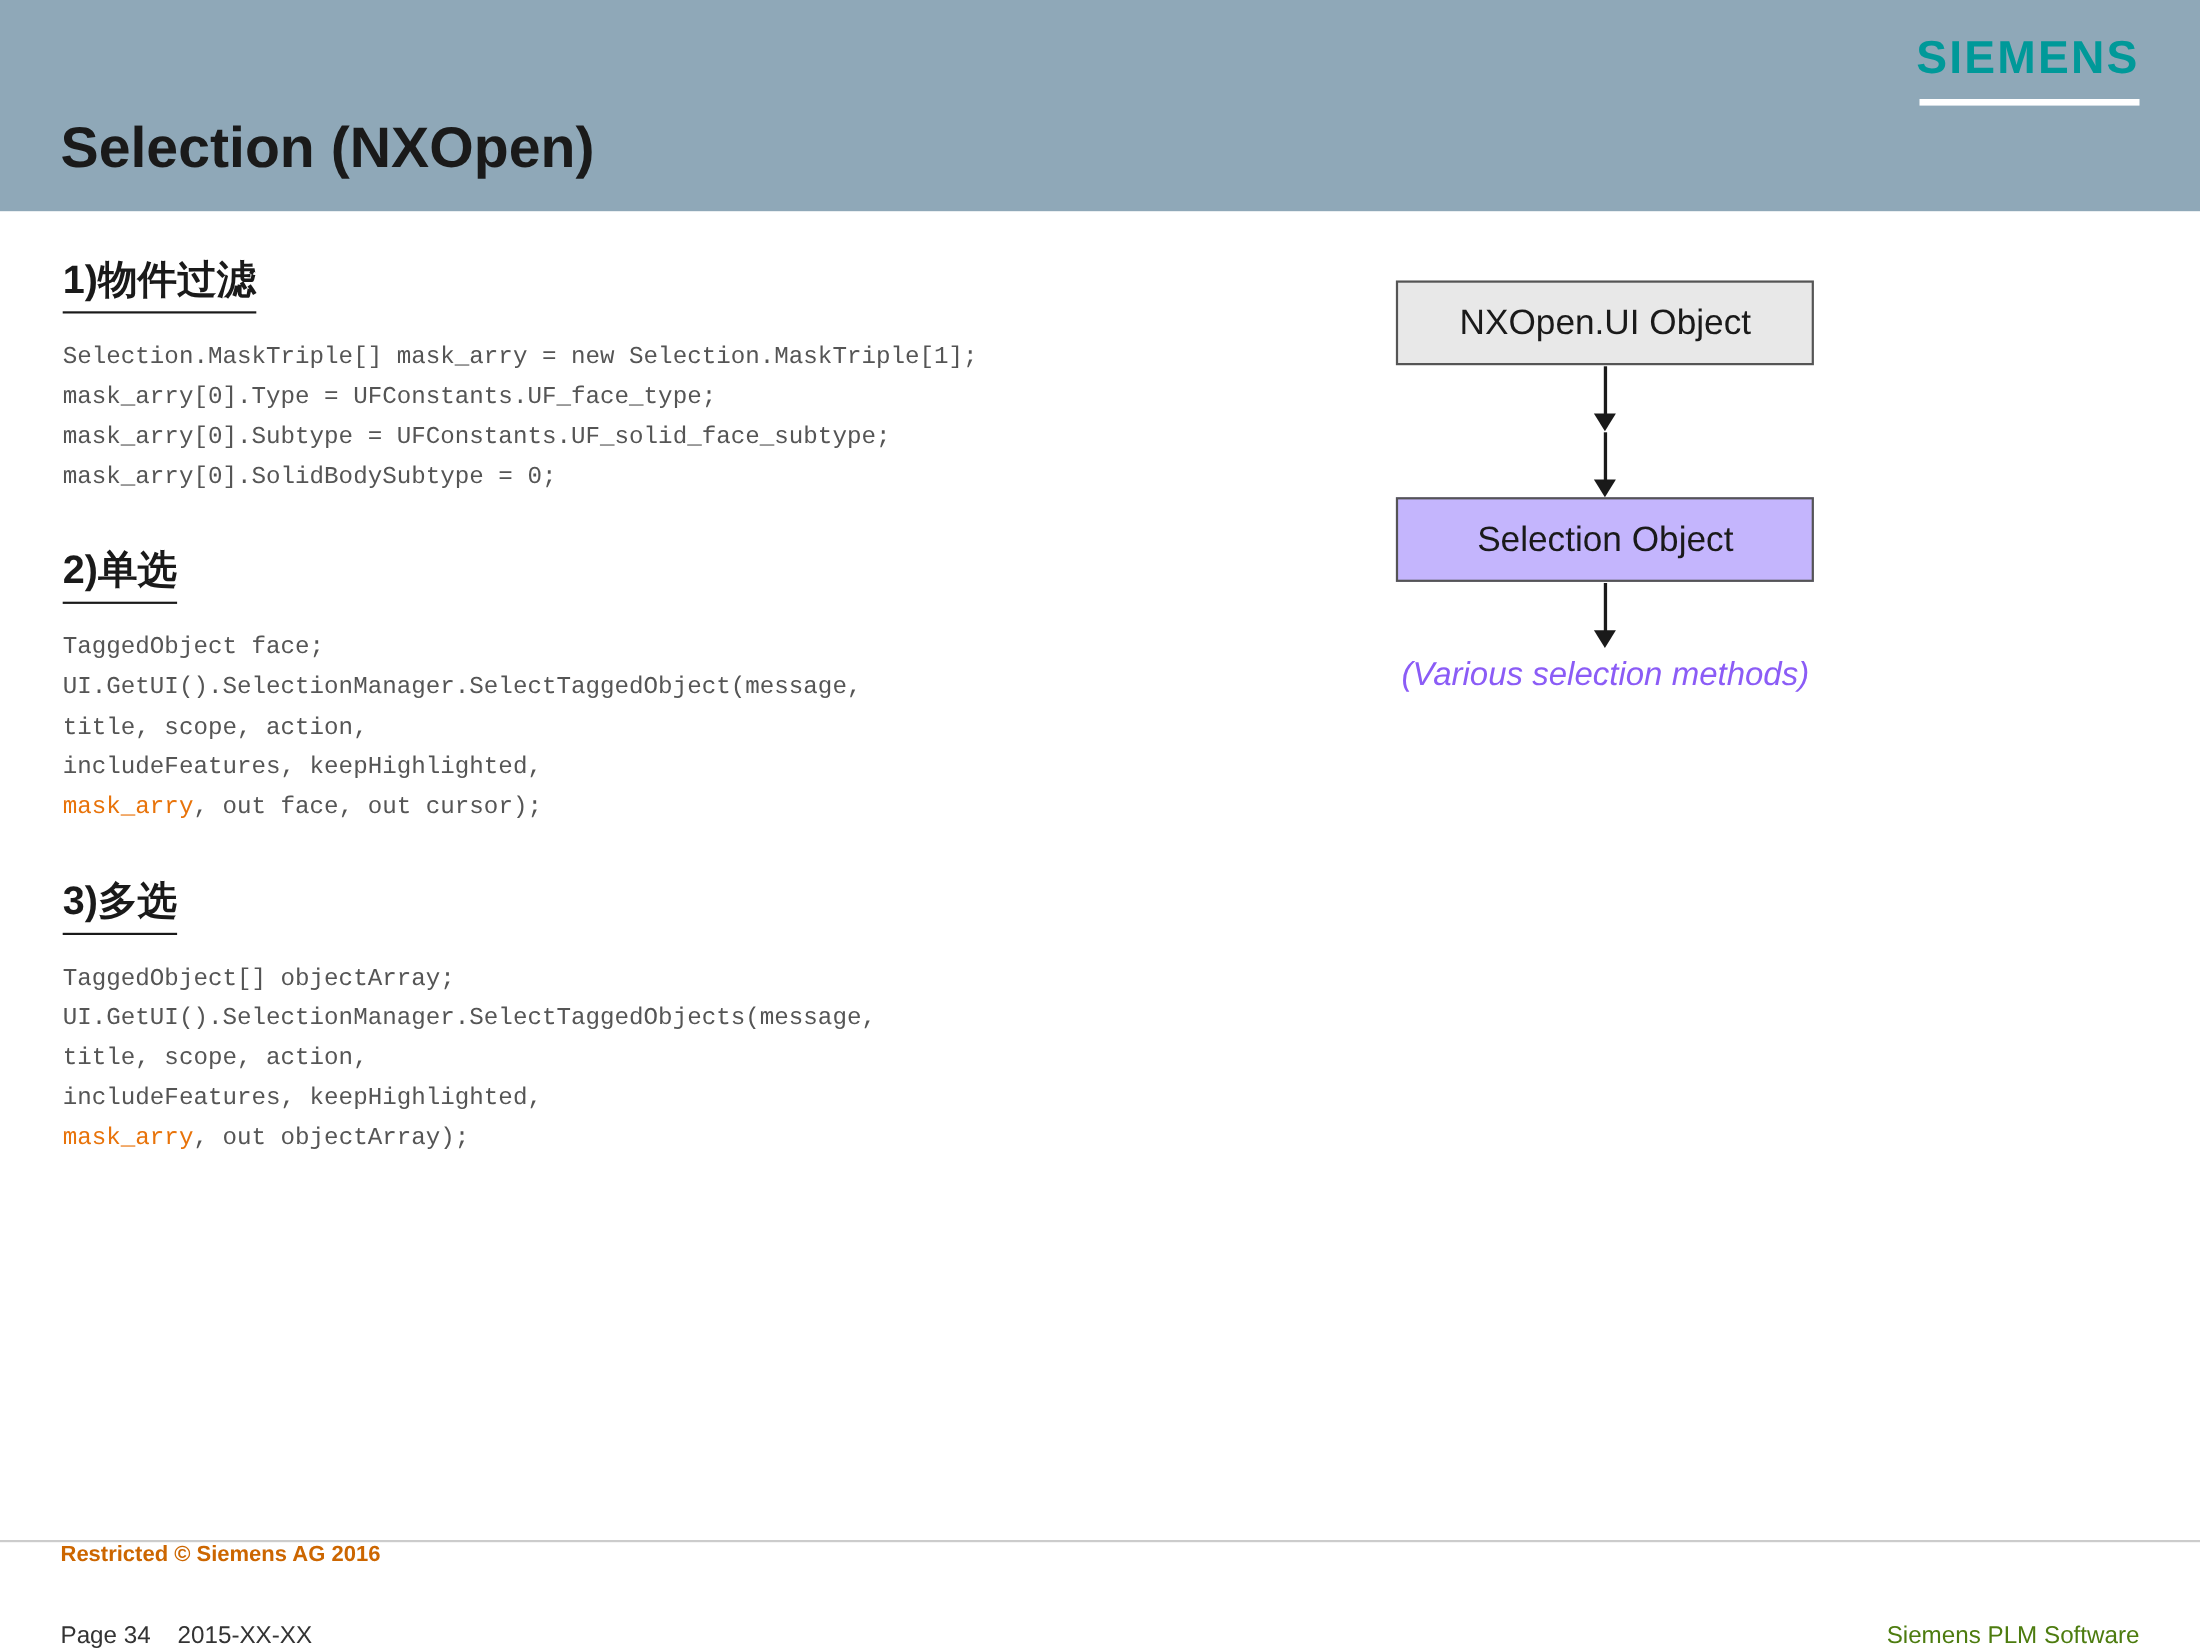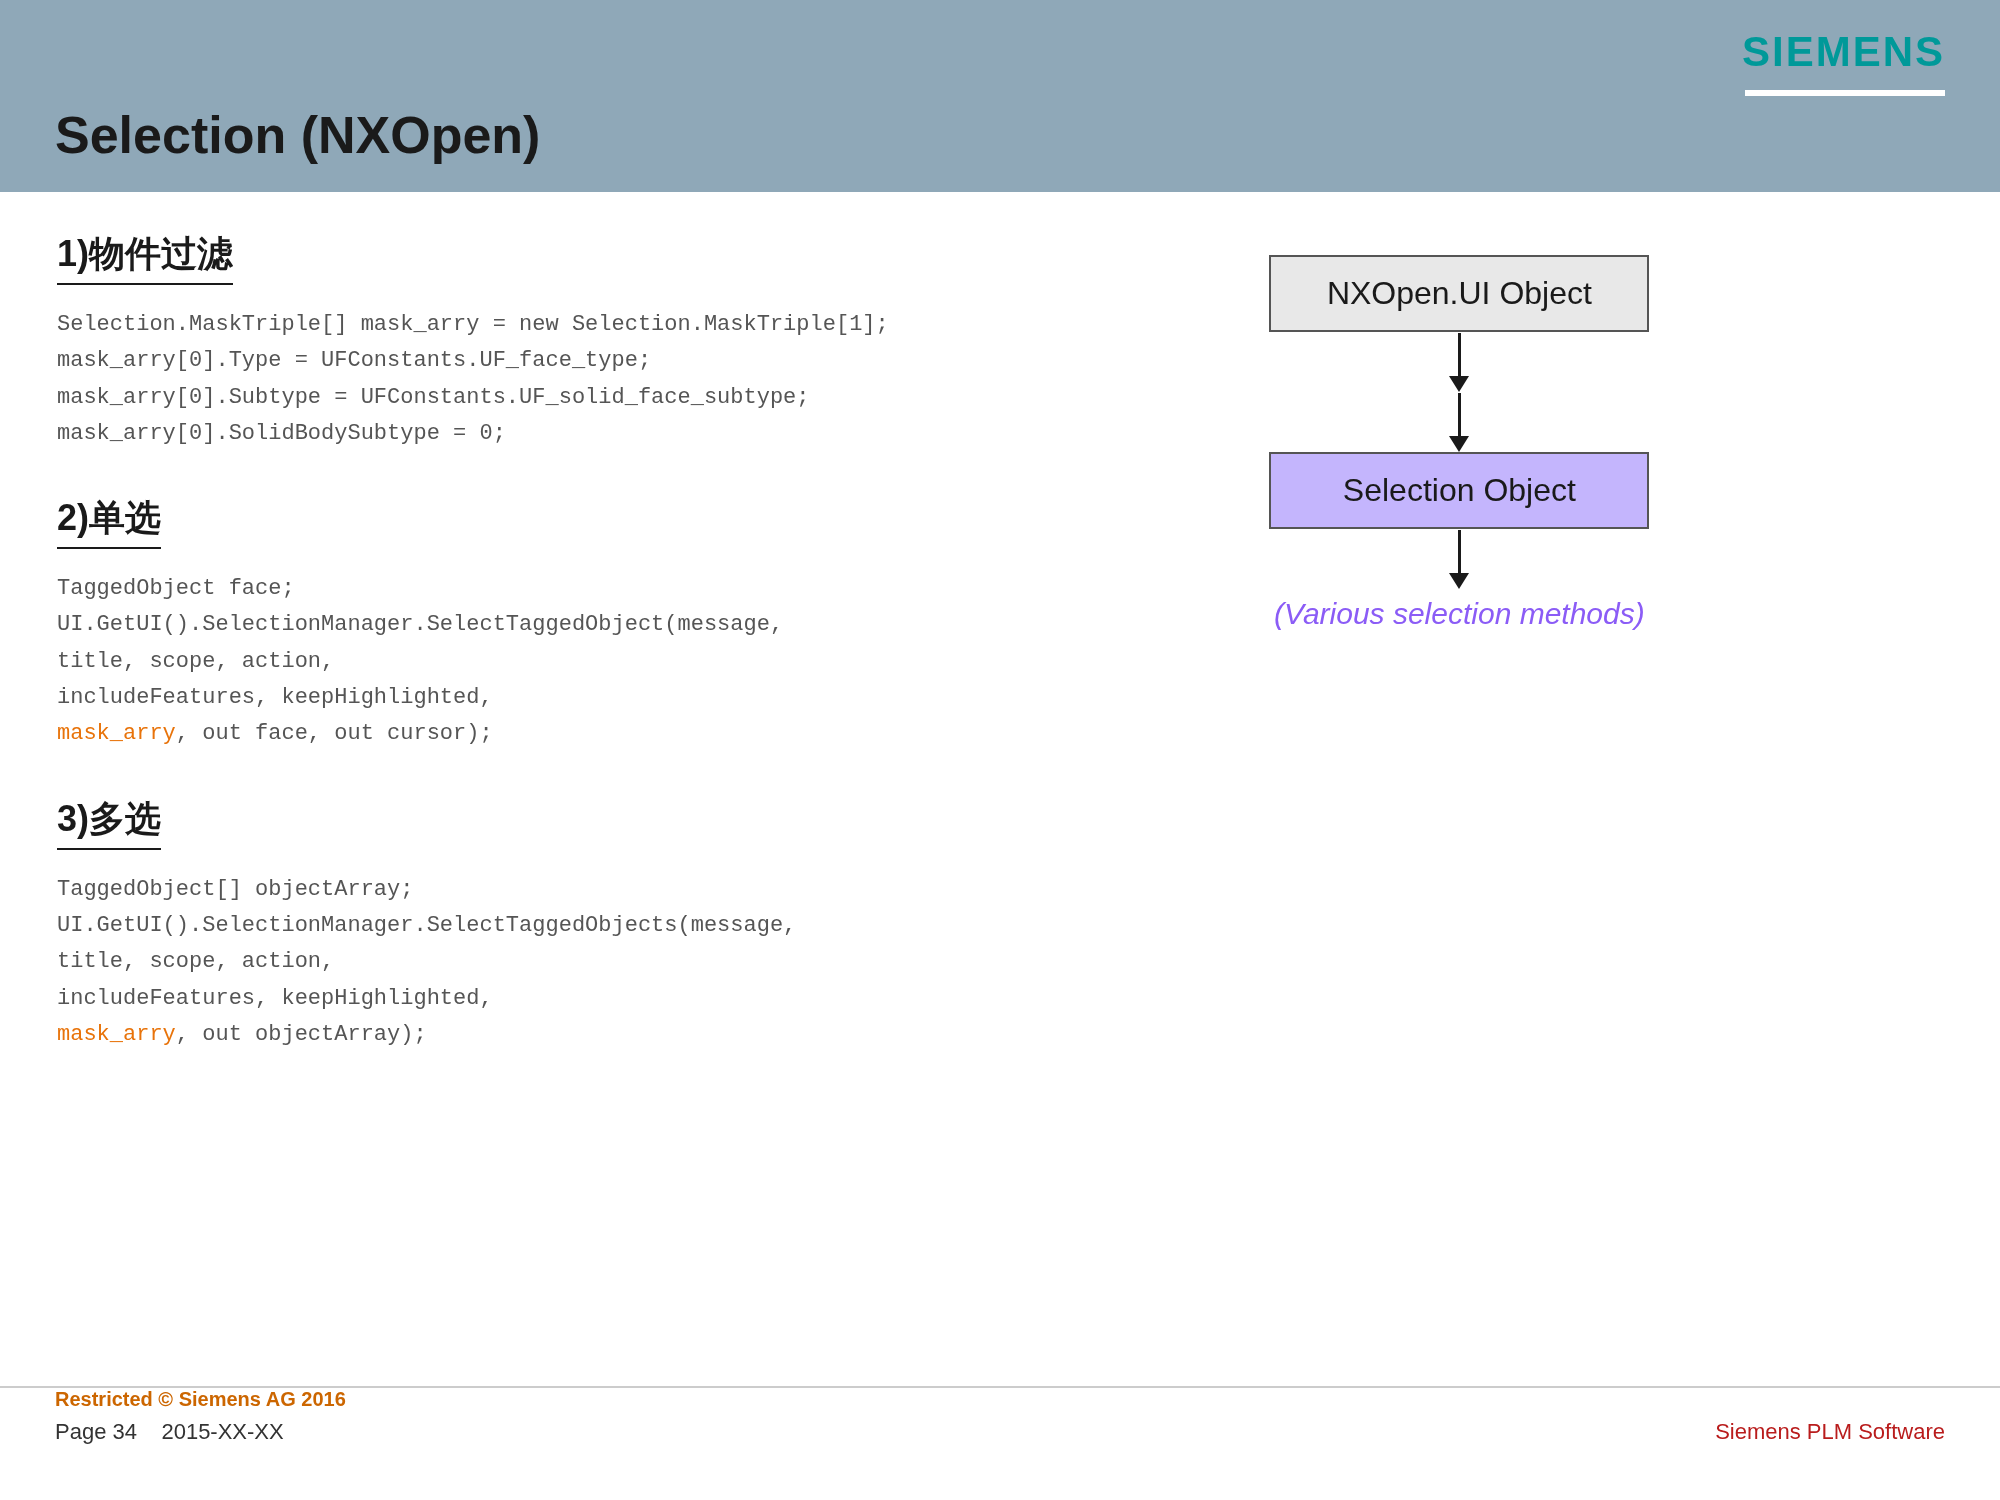--- a/index.html
+++ b/index.html
@@ -162,28 +162,28 @@
       font-size: 30px;
       color: #8b5cf6;
       text-align: center;
       margin-top: 8px;
       font-style: italic;
     }
 
     
     .footer {
       position: absolute;
-      bottom: 14px;
+      bottom: 0;
       left: 0;
       right: 0;
       height: 100px;
       border-top: 2px solid #cccccc;
       display: flex;
       flex-direction: column;
-      justify-content: flex-start;
+      justify-content: space-between;
       padding: 0 55px;
     }
 
     .footer-restricted {
       font-size: 20px;
       color: #cc6600;
       font-weight: bold;
       margin-bottom: 8px;
     }
 
@@ -193,21 +193,21 @@
       align-items: center;
     }
 
     .footer-page {
       font-size: 22px;
       color: #333333;
     }
 
     .footer-company {
       font-size: 22px;
-      color: #b91c1c;
+      color: #4d7c0f;
     }
 
     .selection-manager-label {
       font-size: 36px;
       font-weight: bold;
       color: #1a1a1a;
       text-align: center;
     }
   </style>
 </head>

